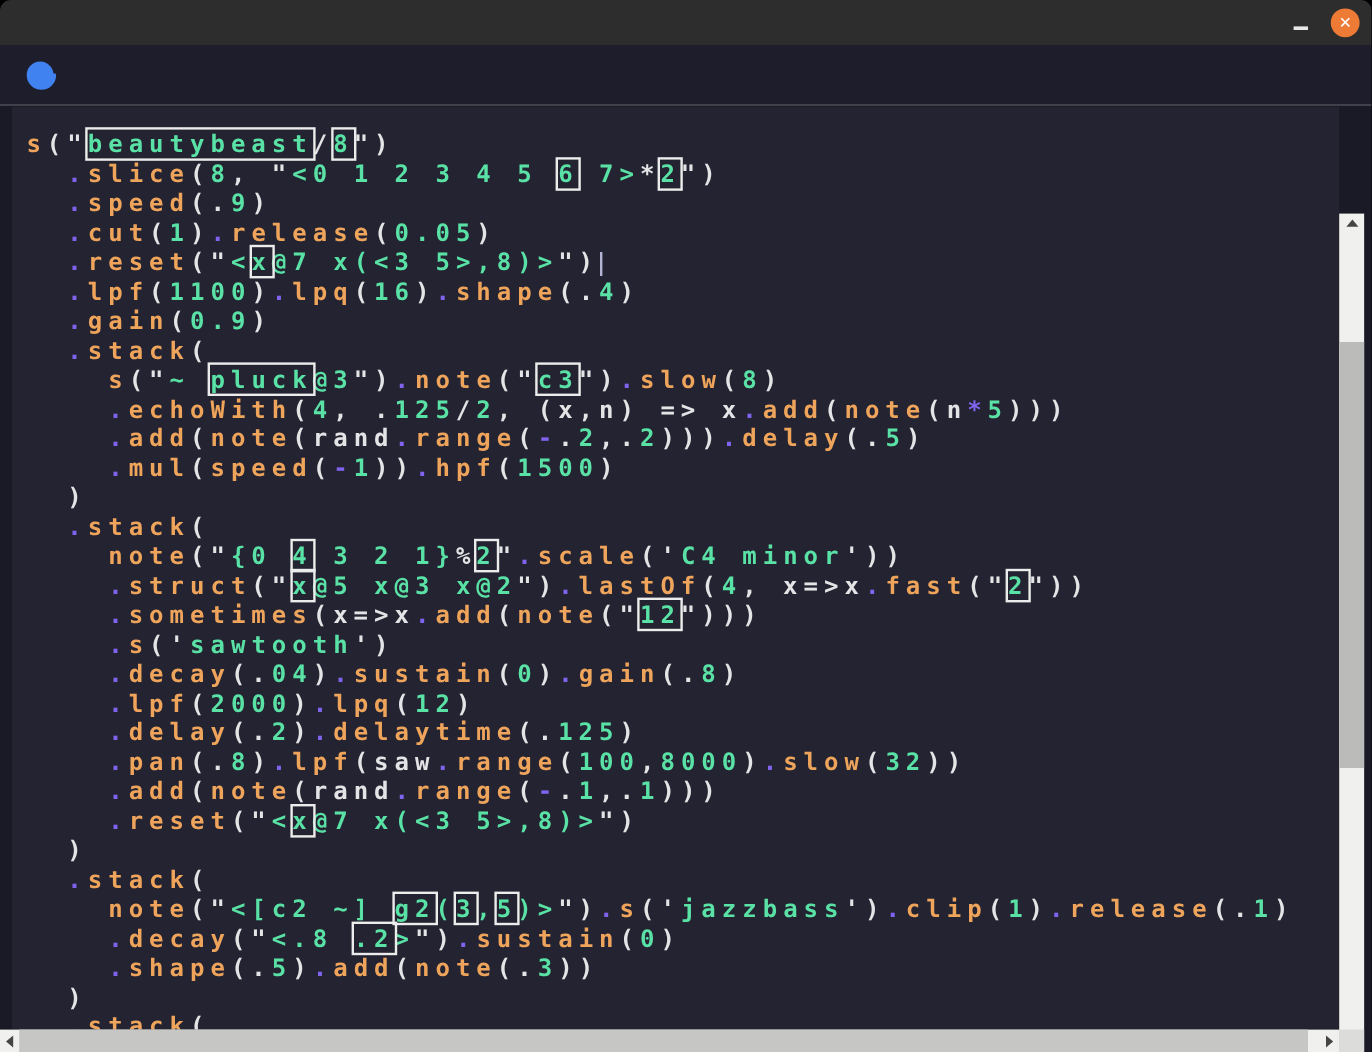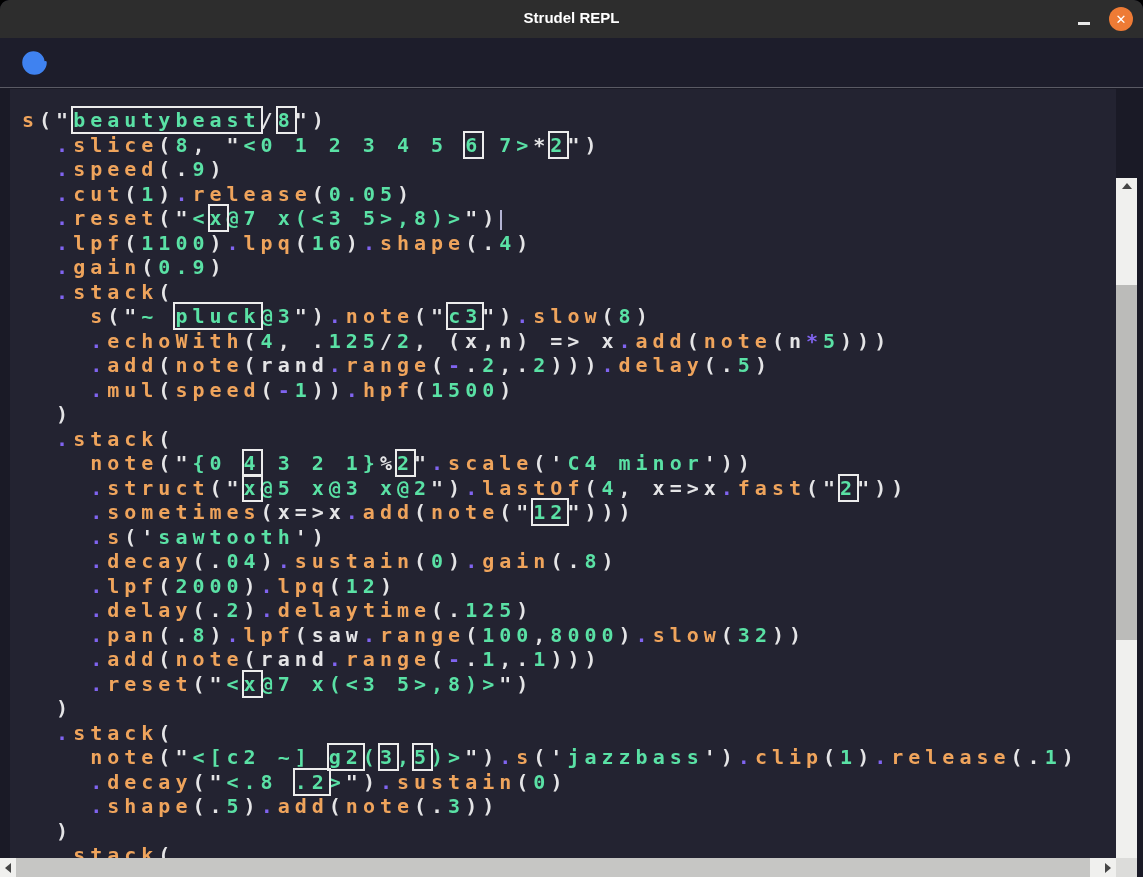--- a/index.html
+++ b/index.html
@@ -84,21 +84,20 @@
     background:#dcdcda;
   }
   .right-frame { position:absolute; left:1137px; top:89px; width:6px; height:788px; background:#1a1a26; }
 </style>
 </head>
 <body>
 
 <div class="window">
 
   <div class="titlebar">
-    <div class="title-text">Strudel REPL</div>
     <div class="min-btn">
       <div class="min-glyph"></div>
     </div>
     <div class="close-btn">
       <span class="close-glyph">✕</span>
     </div>
   </div>
 
   <div class="toolbar">
     <svg class="logo" viewBox="0 0 100 100">

